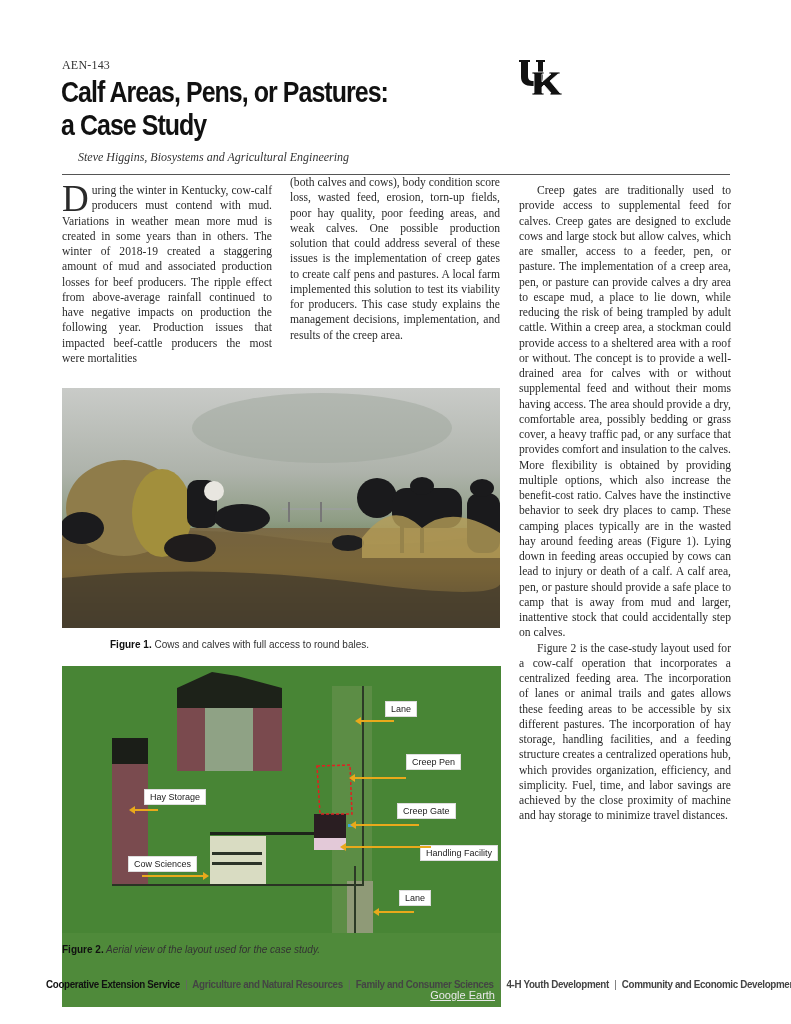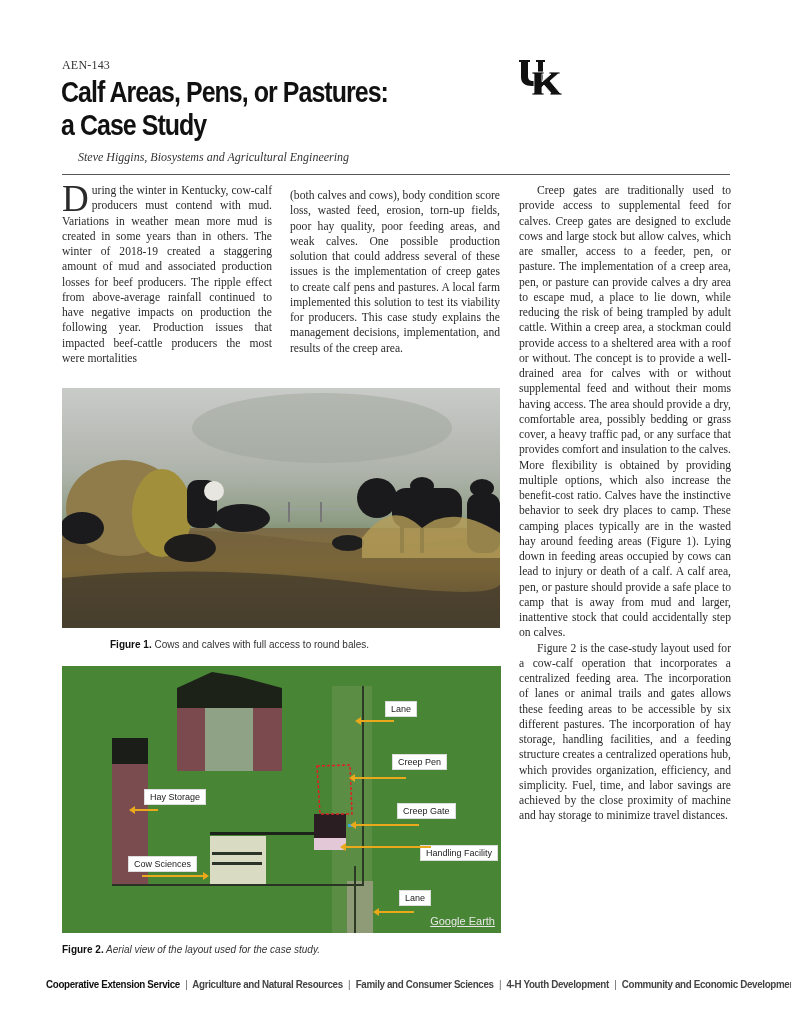--- a/index.html
+++ b/index.html
@@ -8,30 +8,30 @@
   .series { left: 62px; top: 58px; font-family: "Liberation Serif", serif; font-size: 12px; color: #333; letter-spacing: 0.2px; }
   .title { left: 61px; top: 76px; font-family: "Liberation Sans", sans-serif; font-weight: bold; font-size: 29px; line-height: 33px; letter-spacing: -1.1px; color: #111; transform: scaleX(0.86); transform-origin: left top; width: 460px; }
   .byline { left: 62px; top: 150px; font-family: "Liberation Serif", serif; font-style: italic; font-size: 12px; color: #333; margin-left: 16px; }
   .rule { left: 62px; top: 174px; width: 668px; height: 1px; background: #555; }
   .logo { left: 518px; top: 57px; height: 40px; display: flex; align-items: center; }
   .uk-mark { width: 46px; height: 38px; position: relative; }
   .logo-text { font-family: "Liberation Serif", serif; font-weight: bold; font-size: 19px; line-height: 18px; color: #111; margin-left: 2px; letter-spacing: -0.3px; }
   .col { font-family: "Liberation Serif", serif; font-size: 11.6px; line-height: 15.25px; color: #2a2a2a; text-align: justify; hyphens: auto; }
   .col p { margin: 0; }
   .col1 { left: 62px; top: 183px; width: 210px; }
-  .col2 { left: 290px; top: 188px; width: 210px; }
+  .col2 { left: 290px; top: 175px; width: 210px; }
   .col3 { left: 519px; top: 183px; width: 212px; }
   .indent { text-indent: 18px; }
   .dropcap { float: left; font-size: 37px; line-height: 28px; margin: 2px 3px 0 0; font-family: "Liberation Serif", serif; }
   .photo1 { left: 62px; top: 388px; width: 438px; height: 240px; overflow: hidden; background: #a9aca7; }
   .caption { font-family: "Liberation Sans", sans-serif; font-size: 10px; color: #333; }
   .caption b { color: #111; }
   .cap1 { left: 62px; top: 639px; padding-left: 48px; }
   .cap2 { left: 62px; top: 944px; }
-  .photo2 { left: 62px; top: 666px; width: 439px; height: 267px; overflow: hidden; background: #4f8a3a; }
+  .photo2 { left: 62px; top: 666px; width: 439px; height: 341px; overflow: hidden; background: #4f8a3a; }
   .label { position: absolute; background: #ffffff; font-family: "Liberation Sans", sans-serif; font-size: 9px; color: #222; padding: 2px 5px; border: 1px solid #ddd; white-space: nowrap; }
   .arrow { position: absolute; height: 2px; background: #e9a91b; }
   .arrow::before { content: ""; position: absolute; left: -5px; top: -3px; border-right: 6px solid #e9a91b; border-top: 4px solid transparent; border-bottom: 4px solid transparent; }
   .arrow.right::before { left: auto; right: -5px; border-right: none; border-left: 6px solid #e9a91b; }
   .gearth { position: absolute; right: 6px; bottom: 6px; font-family: "Liberation Sans", sans-serif; font-size: 11px; color: #e8e8e8; text-decoration: underline; }
   .footer { left: 46px; top: 979px; width: 700px; font-family: "Liberation Sans", sans-serif; font-size: 10px; font-weight: bold; color: #2a2a2a; letter-spacing: -0.35px; white-space: nowrap; transform: scaleX(0.98); transform-origin: left top; }
   .footer .first { color: #111; }
   .footer .sep { font-weight: normal; color: #666; margin: 0 3px; }
   .footer .item { font-weight: bold; color: #444; }
 </style>
@@ -141,21 +141,21 @@
 
     <path d="M255 100 L288 99 L290 148 L258 148 Z" fill="none" stroke="#e02020" stroke-width="1.5" stroke-dasharray="3 2"></path>
     <rect x="286" y="158" width="5" height="3" fill="#3aa3e0"></rect>
 
     <rect x="50" y="218" width="250" height="2" fill="#2a3424"></rect>
     <rect x="300" y="20" width="2" height="200" fill="#2c3a26"></rect>
     <rect x="292" y="200" width="2" height="67" fill="#2c3a26"></rect>
   </svg>
   <div class="label" style="left:323px;top:35px">Lane</div>
   <div class="arrow" style="left:298px;top:54px;width:34px"></div>
-  <div class="label" style="left:330px;top:88px">Creep Pen</div>
+  <div class="label" style="left:344px;top:88px">Creep Pen</div>
   <div class="arrow" style="left:292px;top:111px;width:52px"></div>
   <div class="label" style="left:82px;top:123px">Hay Storage</div>
   <div class="arrow" style="left:72px;top:143px;width:24px"></div>
   <div class="label" style="left:335px;top:137px">Creep Gate</div>
   <div class="arrow" style="left:293px;top:158px;width:64px"></div>
   <div class="label" style="left:358px;top:179px">Handling Facility</div>
   <div class="arrow" style="left:283px;top:180px;width:86px"></div>
   <div class="label" style="left:66px;top:190px">Cow Sciences</div>
   <div class="arrow right" style="left:80px;top:209px;width:62px"></div>
   <div class="label" style="left:337px;top:224px">Lane</div>

